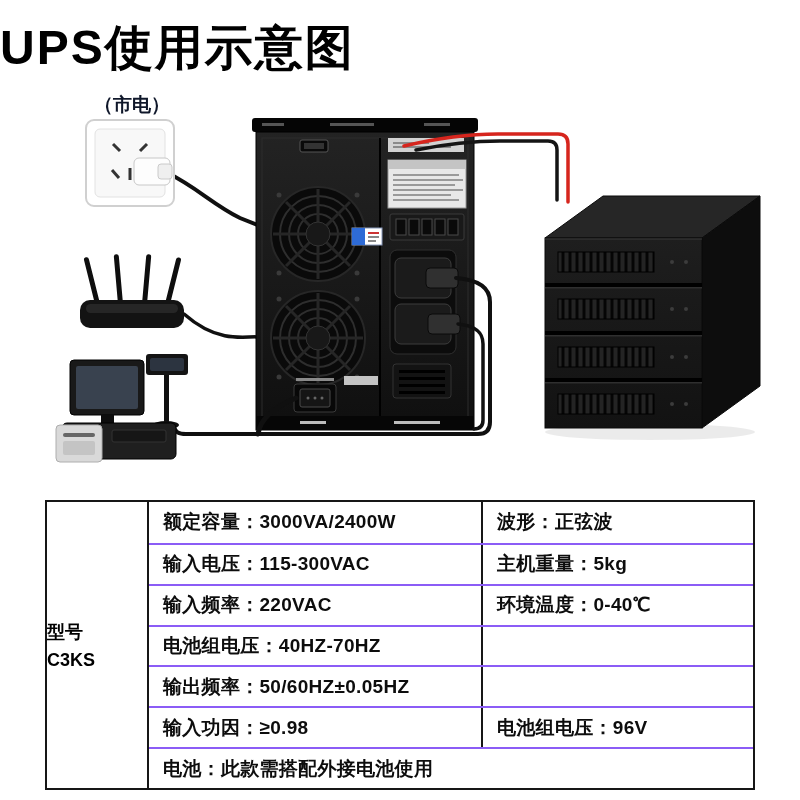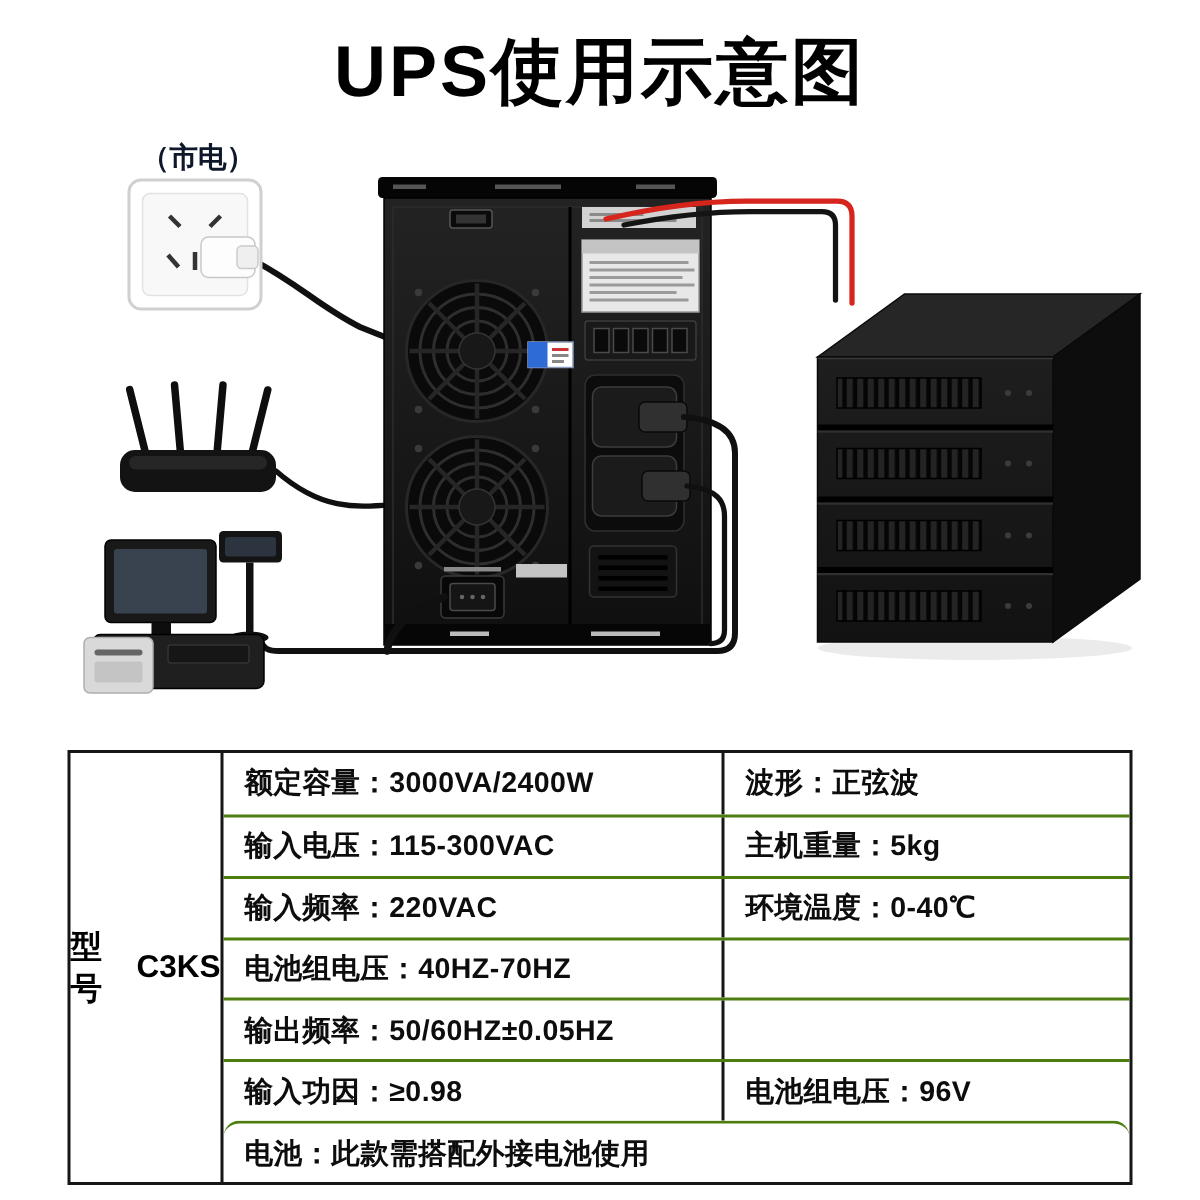--- a/index.html
+++ b/index.html
@@ -2,43 +2,43 @@
 <html><head>
 <meta charset="utf-8">
 <style>
   * { margin:0; padding:0; box-sizing:border-box; }
   html,body { width:800px; height:800px; background:#ffffff; }
   body { font-family:"Liberation Sans", sans-serif; color:#111; }
   .canvas { position:relative; width:800px; height:800px; background:#fff; overflow:hidden; }
 
   .page-title {
     position:absolute; top:16px; left:0; width:100%;
-    text-align:center; font-size:48px; font-weight:900;
+    font-size:48px; font-weight:900;
     letter-spacing:2px; color:#000;
   }
   .mains-label {
     position:absolute; top:92px; left:80px; width:104px;
     text-align:center; font-size:19px; font-weight:600; color:#0f172a;
   }
   .diagram-svg { position:absolute; top:88px; left:0; width:800px; height:410px; }
 
   .spec-table {
     position:absolute; left:45px; top:500px; width:710px; height:290px;
     display:grid; grid-template-columns:102px 1fr;
     border:2px solid #161616; background:#fff;
   }
   .model-cell {
     border-right:2px solid #161616;
-    display:flex; flex-direction:row; align-items:center; justify-content:center;
-    gap:6px; font-size:21px; font-weight:700; color:#000;
+    display:flex; flex-direction:column; align-items:flex-start; justify-content:center;
+    gap:6px; font-size:18px; font-weight:700; color:#000;
   }
   .rows { display:grid; grid-template-rows:repeat(7, 1fr); }
-  .row { display:grid; grid-template-columns:334px 1fr; border-top:2px solid #4d7c0f; }
+  .row { display:grid; grid-template-columns:334px 1fr; border-top:2px solid #8b5cf6; }
   .row:first-child { border-top:none; }
-  .row.full-row { grid-template-columns:1fr;border-radius:11px; }
+  .row.full-row { grid-template-columns:1fr; }
   .cell {
     display:flex; align-items:center; padding:4px 14px;
     font-size:19px; font-weight:600; letter-spacing:0.3px; color:#0d0d0d;
     white-space:nowrap; overflow:hidden;
   }
   .cell.left { border-right:2px solid #161616; }
 </style>
 </head>
 <body>
 

